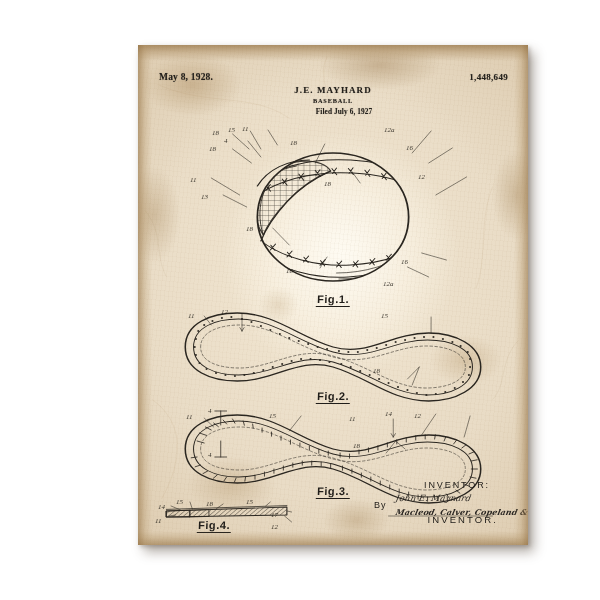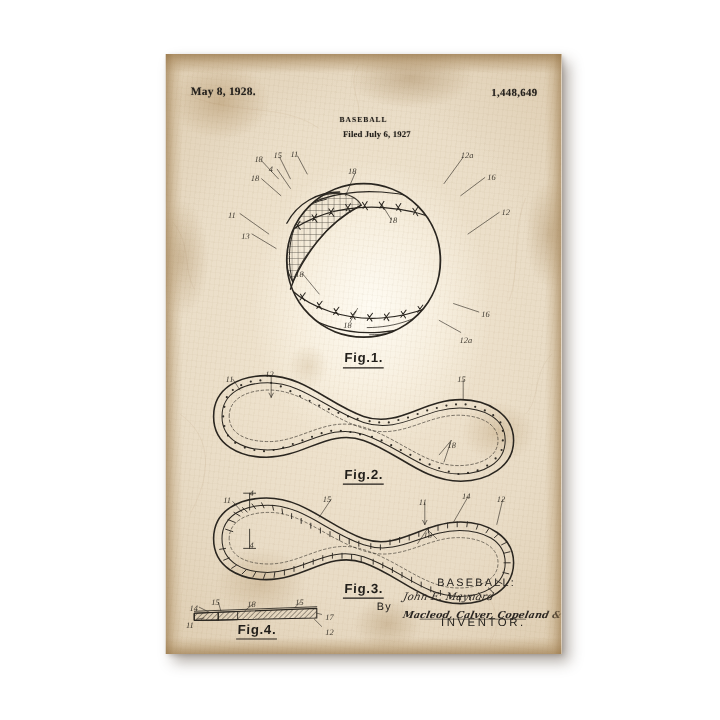--- a/index.html
+++ b/index.html
@@ -8,21 +8,21 @@
     background:#ffffff;
     font-family:"Liberation Serif",serif;
     overflow:hidden;
   }
   #stage{position:relative;width:600px;height:600px;}
 
   
   #poster{
     position:absolute;
     left:138px;top:45px;
-    width:330px;height:500px;
+    width:390px;height:500px;
     box-shadow:6px 7px 11px rgba(60,45,30,.38), 2px 2px 4px rgba(60,45,30,.25);
     overflow:hidden;
   }
   .paperbase{
     position:absolute;inset:0;
     background:#e9dcc6;
   }
   
   .paper-tone{
     position:absolute;inset:0;
@@ -509,20 +509,21 @@
 
         <g stroke-width="0.6" opacity="0.8">
           <path d="M212,471 L300,471"></path>
         </g>
       </g>
     </svg>
     </div>
 
     <div class="hdr" id="hdr-date">May 8, 1928.</div>
     <div class="hdr" id="hdr-patno">1,448,649</div>
+    <div class="hdr" id="hdr-name">J.E. MAYHARD</div>
     <div class="hdr" id="hdr-subject">BASEBALL</div>
     <div class="hdr" id="hdr-filed">Filed July 6, 1927</div>
 
     <div class="figcap" style="left:0;right:0;top:248px;"><span>Fig.1.</span></div>
     <div class="figcap" style="left:0;right:0;top:345px;"><span>Fig.2.</span></div>
     <div class="figcap" style="left:0;right:0;top:440px;"><span>Fig.3.</span></div>
     <div class="figcap" style="left:16px;width:120px;top:474px;"><span>Fig.4.</span></div>
 
     <div id="numerals">
         <div class="num ink-fade" style="left: 74px; top: 84px;">18</div>
@@ -556,21 +557,21 @@
         <div class="num ink-fade" style="left: 20px; top: 458px;">14</div>
         <div class="num ink-fade" style="left: 38px; top: 453px;">15</div>
         <div class="num ink-fade" style="left: 68px; top: 455px;">18</div>
         <div class="num ink-fade" style="left: 108px; top: 453px;">15</div>
         <div class="num ink-fade" style="left: 133px; top: 466px;">17</div>
         <div class="num ink-fade" style="left: 17px; top: 472px;">11</div>
         <div class="num ink-fade" style="left: 133px; top: 478px;">12</div>
       </div>
 
     <div id="sig-block">
-      <div class="sig" id="sig-inventor-label">BASEBALL:</div>
+      <div class="sig" id="sig-inventor-label">INVENTOR:</div>
       <div class="cursive" id="sig-inventor-name">John E. Maynard</div>
       <div class="sig" id="sig-by">By</div>
       <div class="cursive" id="sig-attorney-name">Macleod, Calver, Copeland &amp; Dike</div>
       <div class="sig" id="sig-attorneys-label">INVENTOR.</div>
     </div>
 
     <div class="edge edge-top"></div>
     <div class="edge edge-bottom"></div>
     <div class="edge edge-left"></div>
     <div class="edge edge-right"></div>

